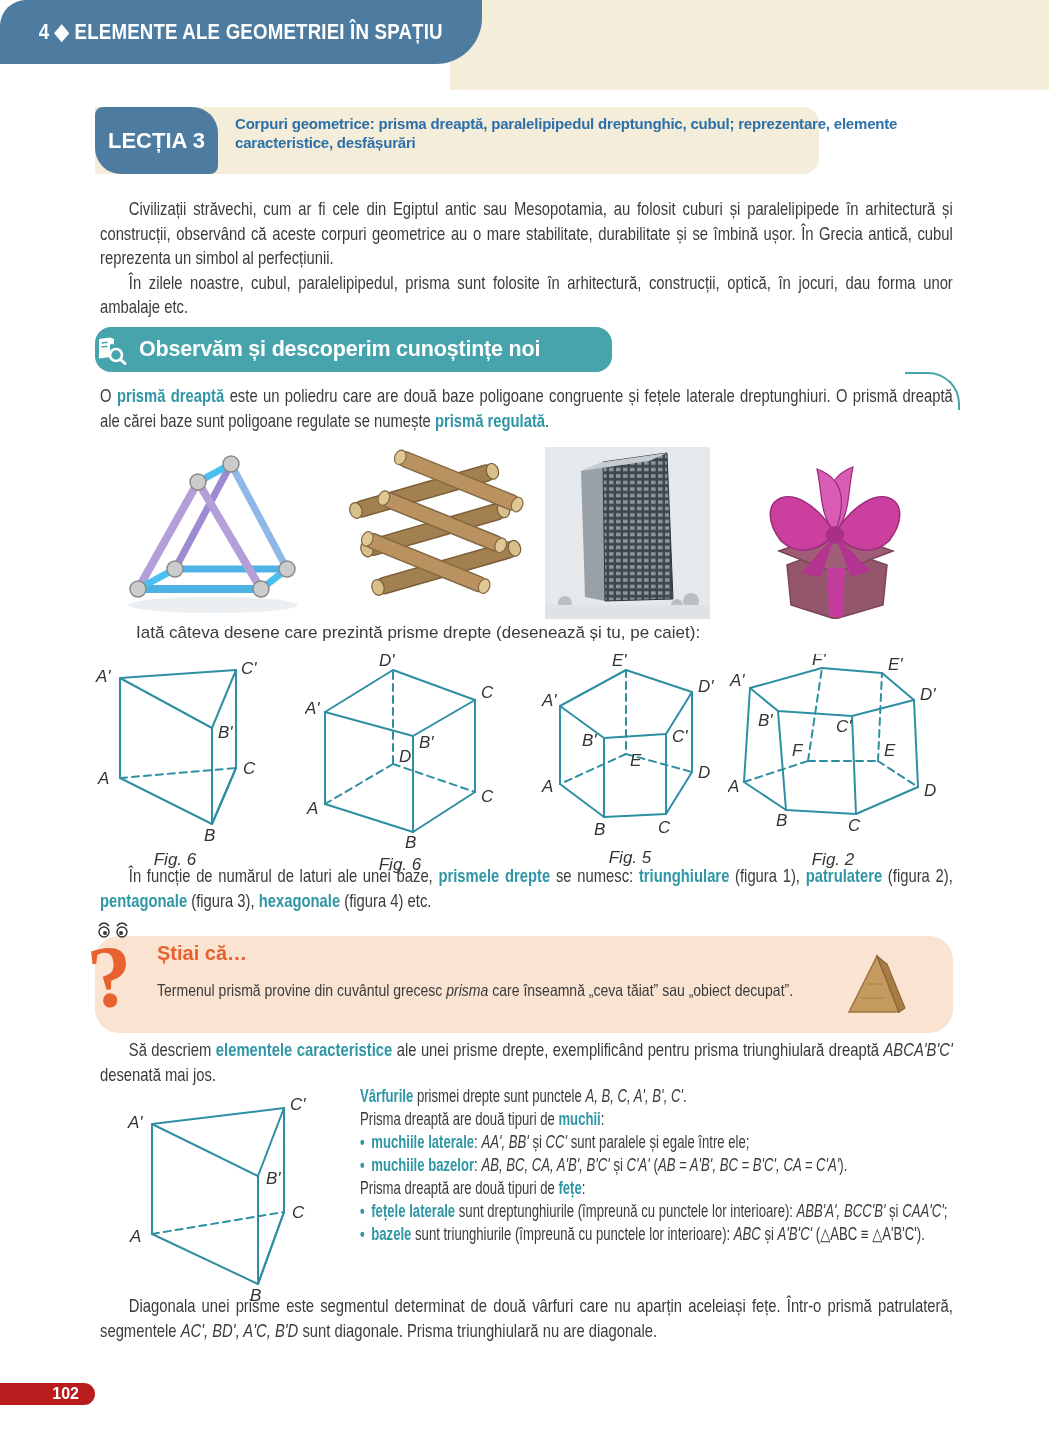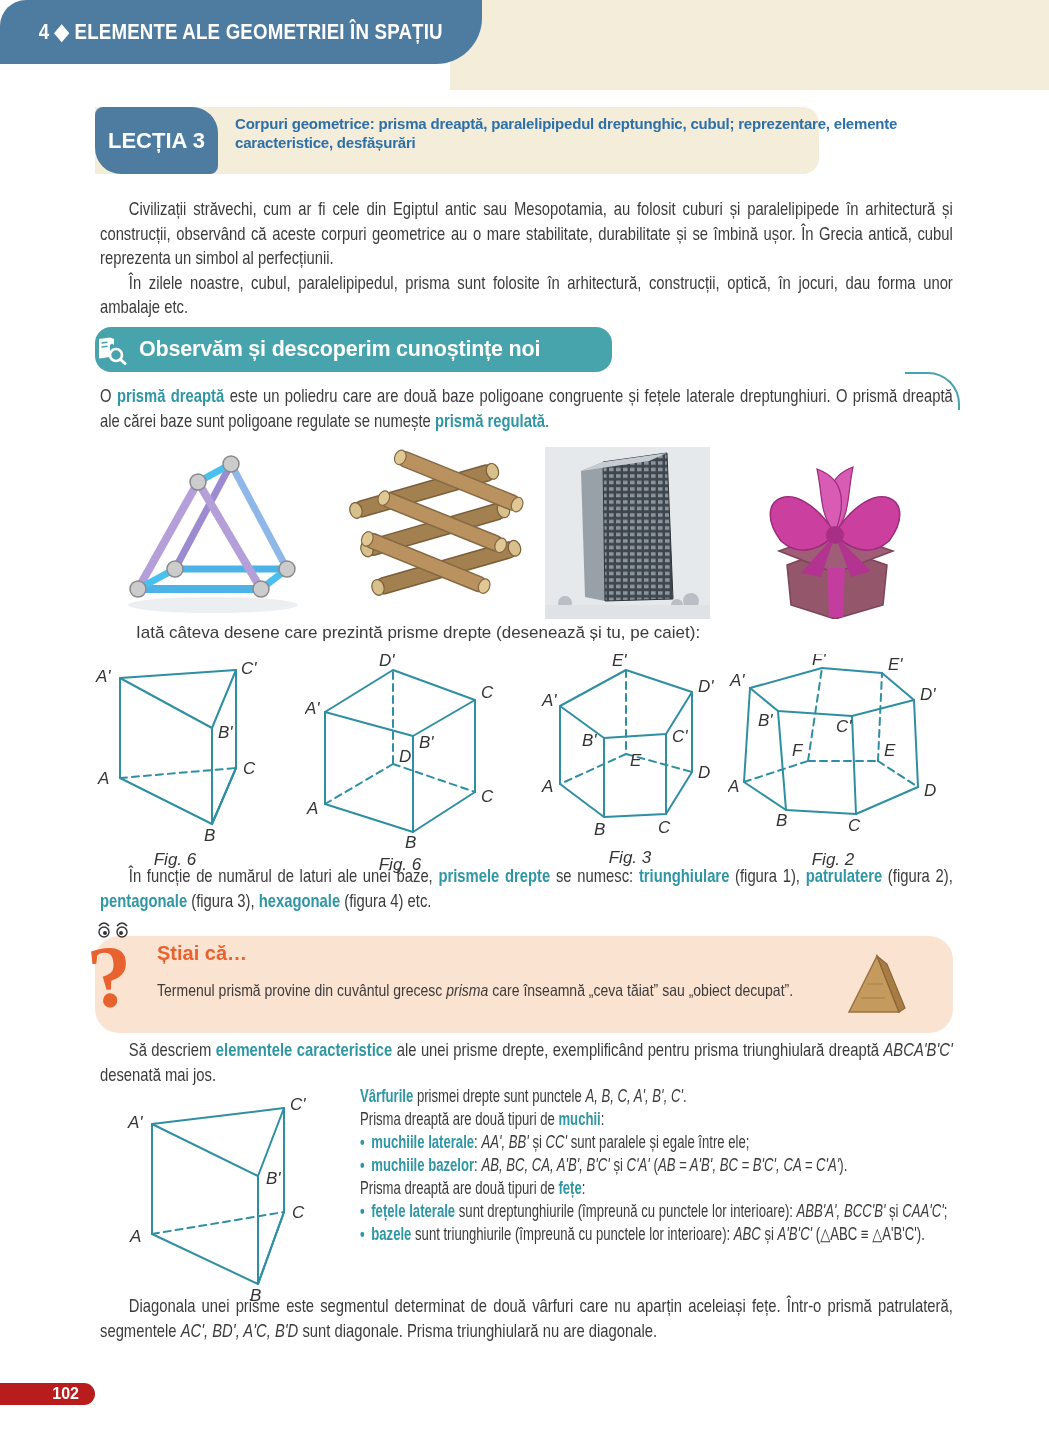--- a/index.html
+++ b/index.html
@@ -269,21 +269,21 @@
       <text x="158" y="38">D'</text>
       <text x="2" y="52">A'</text>
       <text x="42" y="92">B'</text>
       <text x="132" y="88">C'</text>
       <text x="90" y="112">E</text>
       <text x="158" y="124">D</text>
       <text x="2" y="138">A</text>
       <text x="54" y="181">B</text>
       <text x="118" y="179">C</text>
     </svg>
-    <div class="fig-caption">Fig. 3</div>
+    <div class="fig-caption">Fig. 5</div>
   </div>
 
   <div class="fig" style="left:728px;width:210px">
     <svg width="210" height="190" viewBox="0 0 210 190">
       <g class="geo">
         <line class="dash" x1="80" y1="107" x2="94" y2="14"></line>
         <line class="dash" x1="150" y1="107" x2="154" y2="19"></line>
         <line class="dash" x1="16" y1="128" x2="80" y2="107"></line>
         <line class="dash" x1="80" y1="107" x2="150" y2="107"></line>
         <line class="dash" x1="150" y1="107" x2="190" y2="133"></line>

